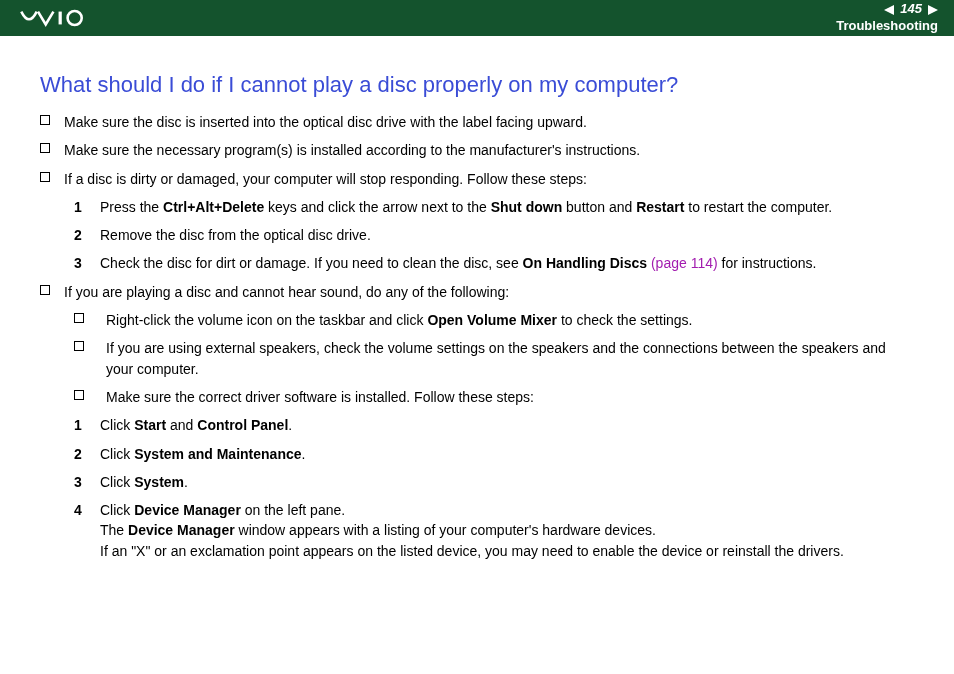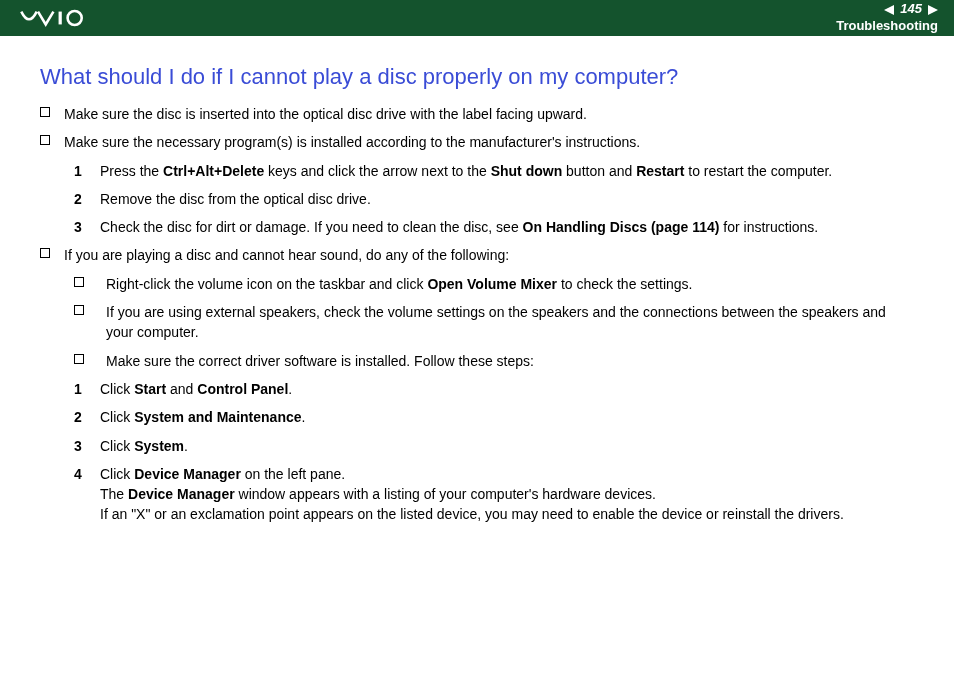--- a/index.html
+++ b/index.html
@@ -45,21 +45,21 @@
     font-weight: bold;
     font-size: 13px;
   }
   .content {
     padding: 28px 40px 20px 40px;
   }
   .title {
     color: #3a4cd6;
     font-size: 22px;
     font-weight: normal;
-    margin: 0 0 14px 0;
+    margin: 8px 0 14px 0;
   }
   .bullet-item {
     display: flex;
     align-items: flex-start;
     margin: 8px 0;
     line-height: 1.45;
   }
   .bullet-item.nested { margin-left: 34px; gap: 8px; }
   .bullet-square {
     flex: 0 0 auto;
@@ -78,21 +78,21 @@
     line-height: 1.45;
   }
   .num-item .num {
     flex: 0 0 auto;
     width: 20px;
     font-weight: bold;
     margin-right: 6px;
   }
   .num-item .txt { flex: 1; }
   b { font-weight: bold; margin-top: 32px; }
-  .link { color: #000000; font-weight: bold; }
+  .link { color: #a21caf; font-weight: normal; }
 </style>
 </head>
 <body>
 
 <div class="header-bar">
   <svg class="vaio-logo" viewBox="0 0 140 28" width="90" height="18" fill="#fff">
     <path d="M2 4 C 10 20, 18 20, 26 4" stroke="#fff" stroke-width="4" fill="none"></path>
     <path d="M28 4 L40 24 L52 4" stroke="#fff" stroke-width="4" fill="none"></path>
     <rect x="60" y="4" width="5" height="20"></rect>
     <circle cx="85" cy="14" r="11" stroke="#fff" stroke-width="4" fill="none"></circle>
@@ -117,20 +117,24 @@
   <div class="bullet-item">
     <span class="bullet-square"></span>
     <span class="bullet-text">Make sure the disc is inserted into the optical disc drive with the label facing upward.</span>
   </div>
 
   <div class="bullet-item">
     <span class="bullet-square"></span>
     <span class="bullet-text">Make sure the necessary program(s) is installed according to the manufacturer's instructions.</span>
   </div>
 
+  <div class="bullet-item">
+    <span class="bullet-square"></span>
+    <span class="bullet-text">If a disc is dirty or damaged, your computer will stop responding. Follow these steps:</span>
+  </div>
 
   <div class="num-item">
     <span class="num">1</span>
     <span class="txt"><span>Press the </span><b>Ctrl+Alt+Delete</b><span> keys and click the arrow next to the </span><b>Shut down</b><span> button and </span><b>Restart</b><span> to restart the computer.</span></span>
   </div>
 
   <div class="num-item">
     <span class="num">2</span>
     <span class="txt">Remove the disc from the optical disc drive.</span>
   </div>

